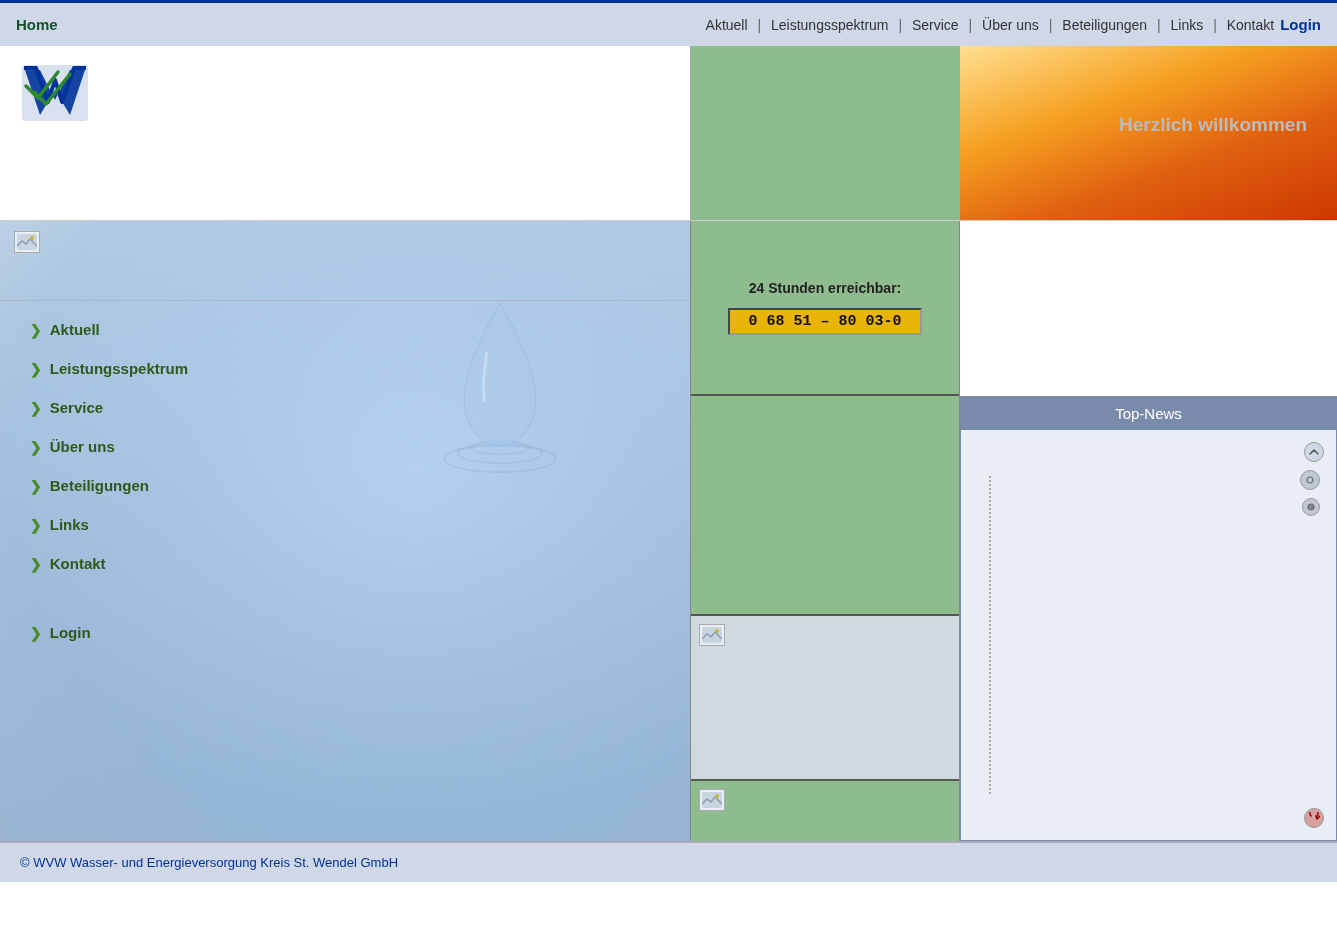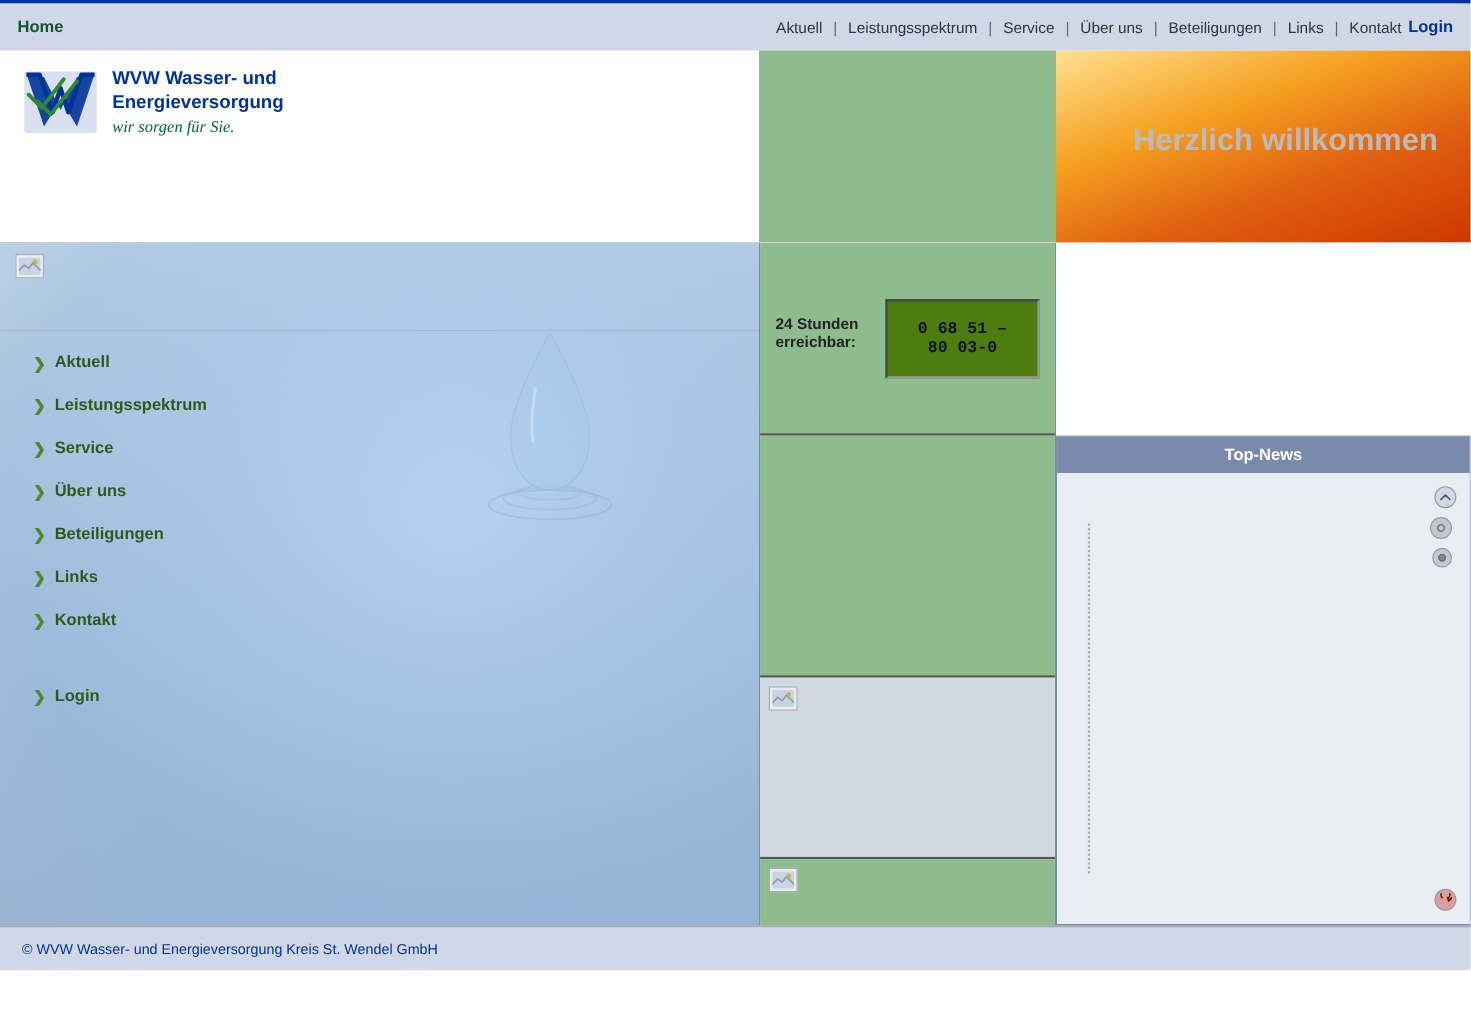--- a/index.html
+++ b/index.html
@@ -177,34 +177,35 @@
       display: flex;
       flex-direction: column;
       border-left: 1px solid #888;
       border-right: 1px solid #888;
     }
     #phone-box {
       background: #8fbc8f;
       padding: 16px 14px;
       height: 175px;
       display: flex;
+      flex-direction: column;
       align-items: center;
       justify-content: center;
       border-bottom: 2px solid #555;
     }
     .phone-label {
       font-size: 14px;
       font-weight: bold;
       color: #222;
       margin-bottom: 12px;
     }
     .phone-number-box {
       border: 2px inset #999;
-      background: #4d7c0f;
-      padding: 17px 18px;
+      background: #eab308;
+      padding: 3px 18px;
       font-size: 15px;
       font-weight: bold;
       color: #111;
       text-align: center;
       font-family: 'Courier New', monospace;
     }
     #green-main {
       background: #8fbc8f;
       flex: 1;
       border-bottom: 2px solid #555;
@@ -232,36 +233,36 @@
       flex-direction: column;
     }
     #welcome-header {
       height: 175px;
       padding: 20px 20px;
       display: flex;
       align-items: center;
       justify-content: flex-end;
     }
     .welcome-text {
-      font-size: 28px;
+      font-size: 19px;
       font-weight: bold;
       color: #bbb;
       margin-left: 38px;
     }
     #top-news-panel {
       flex: 1;
       border: 1px solid #7a8aaa;
       margin: 0;
       display: flex;
       flex-direction: column;
     }
     #top-news-header {
       background: #7a8aaa;
       color: #fff;
-      font-weight: bold;
+      font-weight: normal;
       font-size: 15px;
       padding: 8px 30px;
       text-align: center;
     }
     #top-news-content {
       flex: 1;
       background: #e8eef4;
       padding: 8px;
       display: flex;
       flex-direction: column;
@@ -360,27 +361,20 @@
           <polygon points="10,15 24,15 35,42 46,15 60,15 46,54 35,32 24,54" opacity="0.0"></polygon>
         </g>
 
         <rect x="2" y="5" width="66" height="56" rx="3" fill="#003399" opacity="0.15"></rect>
 
         <polyline points="4,8 16,8 28,42 35,20 42,42 54,8 66,8" fill="none" stroke="#003399" stroke-width="4" stroke-linejoin="round"></polyline>
 
         <polyline points="6,26 18,38 38,12" fill="none" stroke="#2d8a2d" stroke-width="3.5" stroke-linecap="round" stroke-linejoin="round"></polyline>
         <polyline points="14,32 26,44 50,14" fill="none" stroke="#2d8a2d" stroke-width="3.5" stroke-linecap="round" stroke-linejoin="round"></polyline>
       </svg>
-      <div class="logo-text">
-        <div class="company-name">
-          <span>WVW Wasser- und</span><br>
-          <span>Energieversorgung</span>
-        </div>
-        <div class="slogan">wir sorgen für Sie.</div>
-      </div>
     </div>
     <div id="green-header-box"></div>
     <div id="right-header-area">
 
       <div id="orange-image-area" style="flex:1; background: linear-gradient(160deg, #ffe090 0%, #f5a020 35%, #e06010 65%, #cc3800 100%);"></div>
     </div>
   </div>
 
   <div id="welcome-area" style="position:absolute; top:65px; right:30px; z-index:10;">
     <span class="welcome-text">Herzlich willkommen</span>

